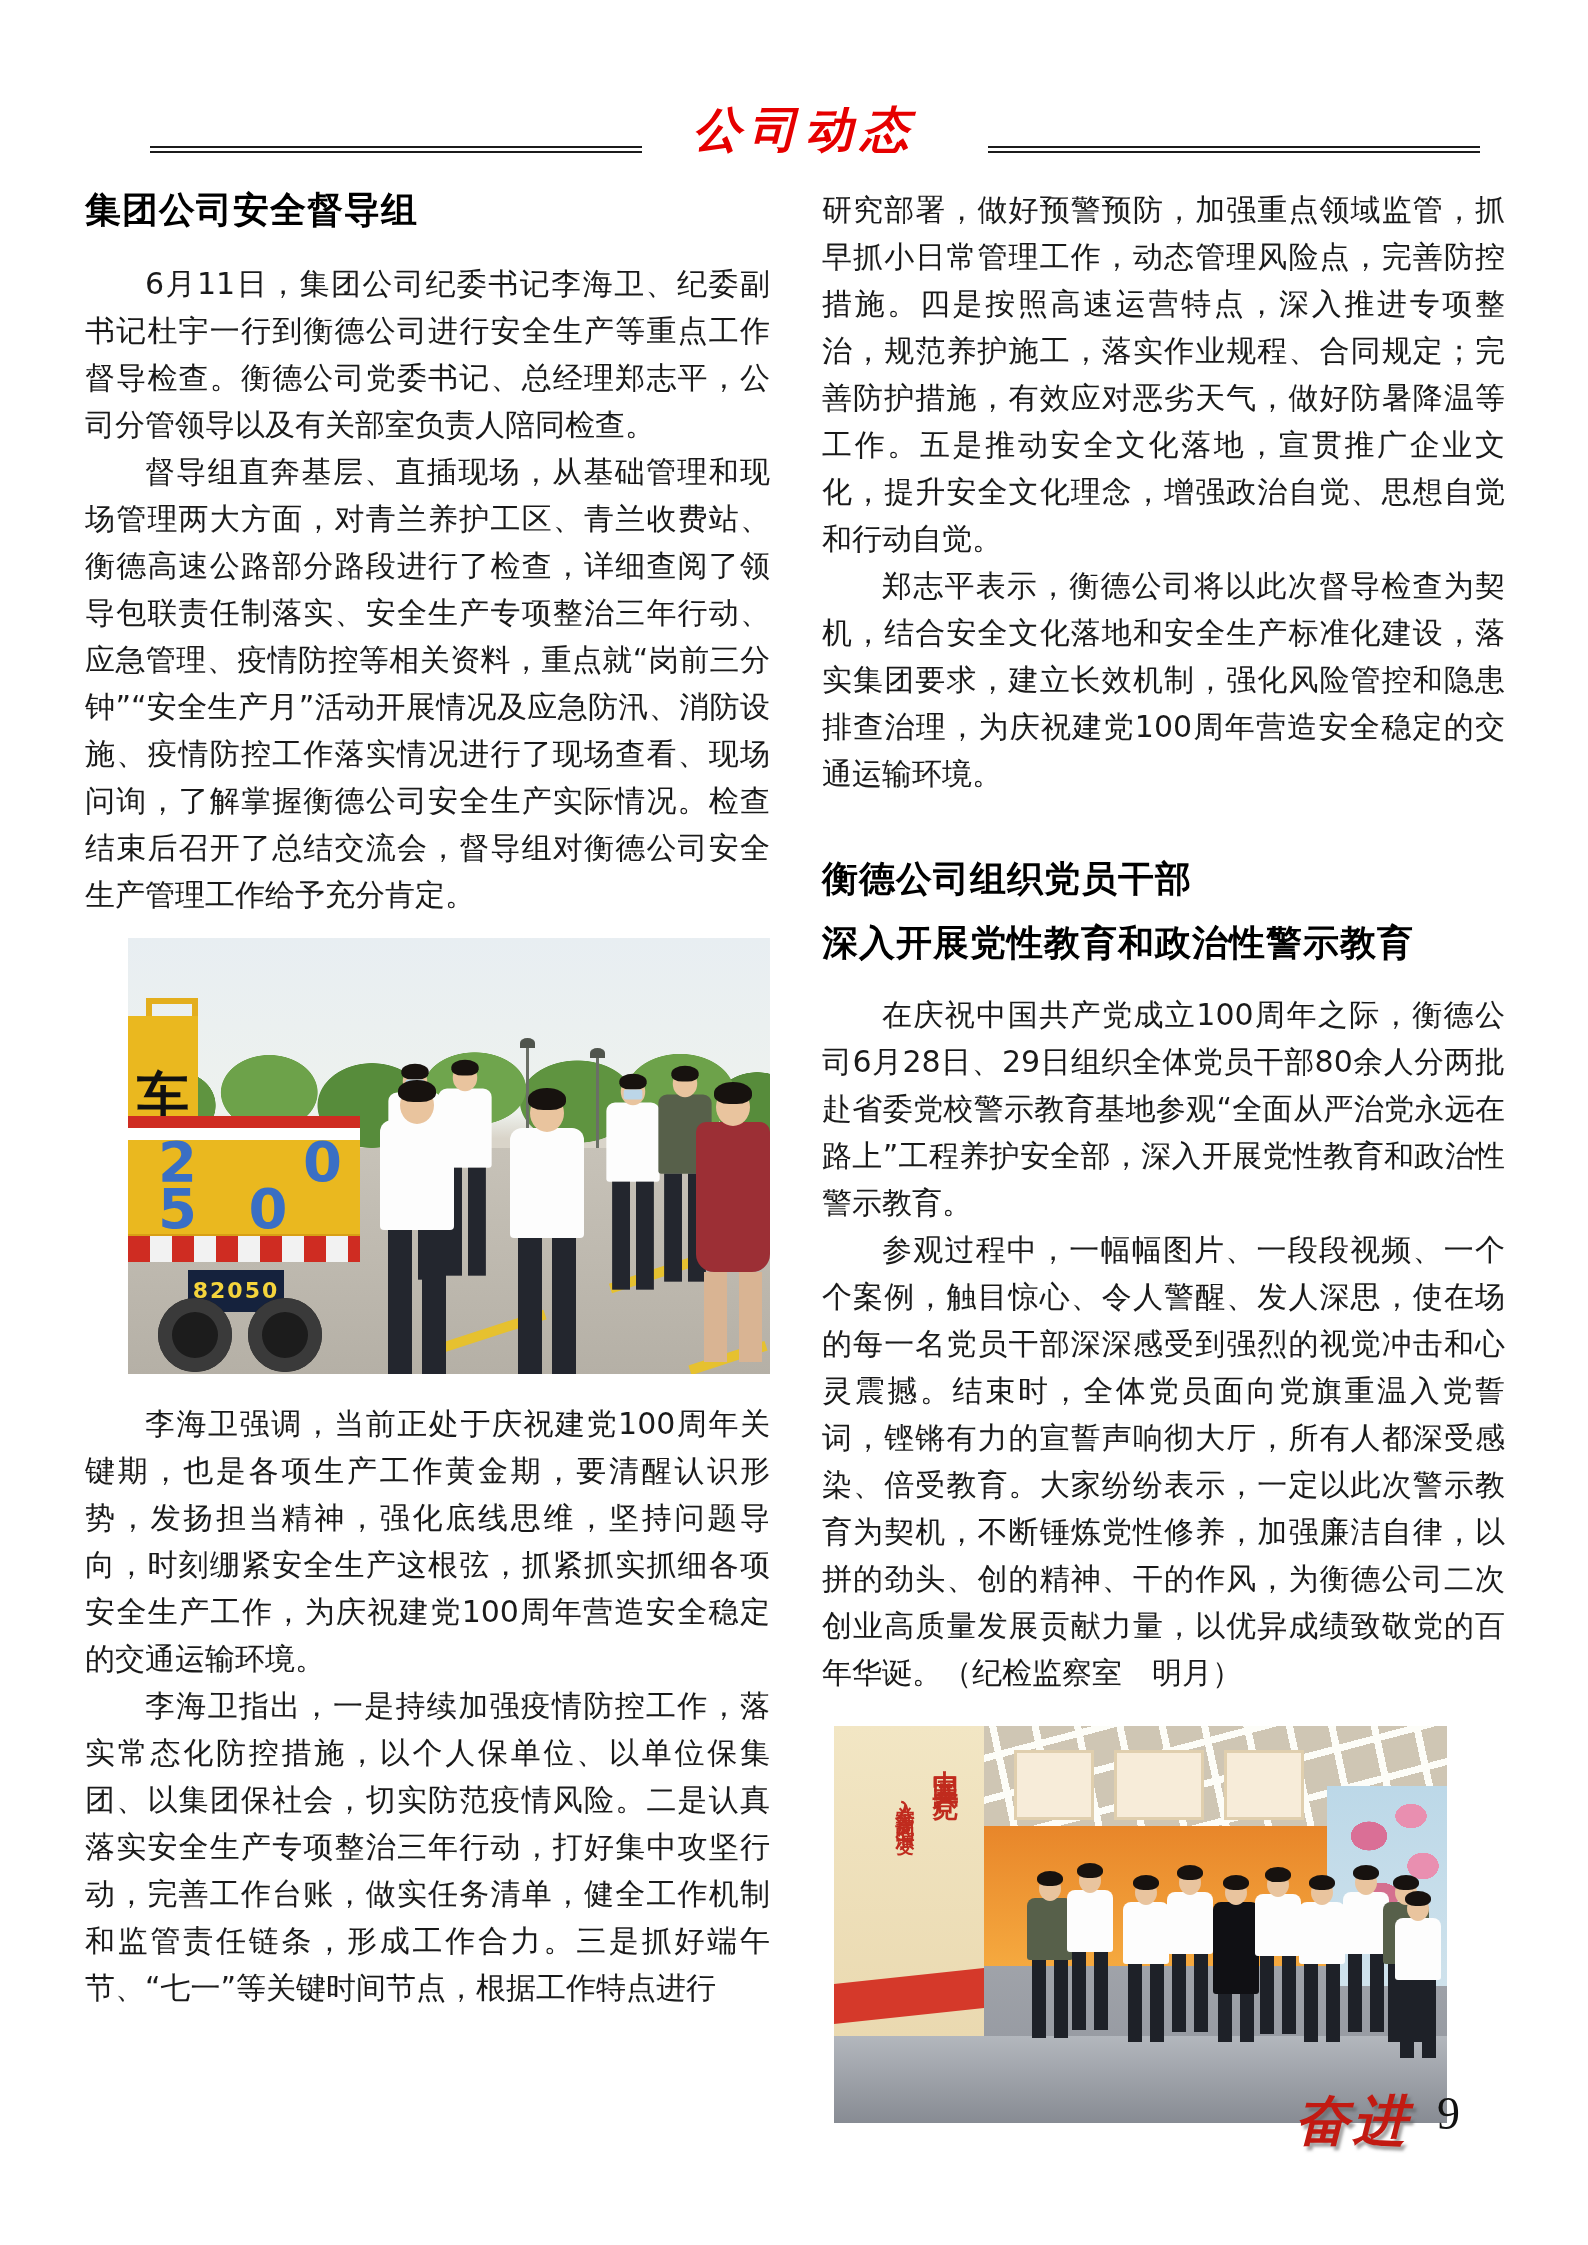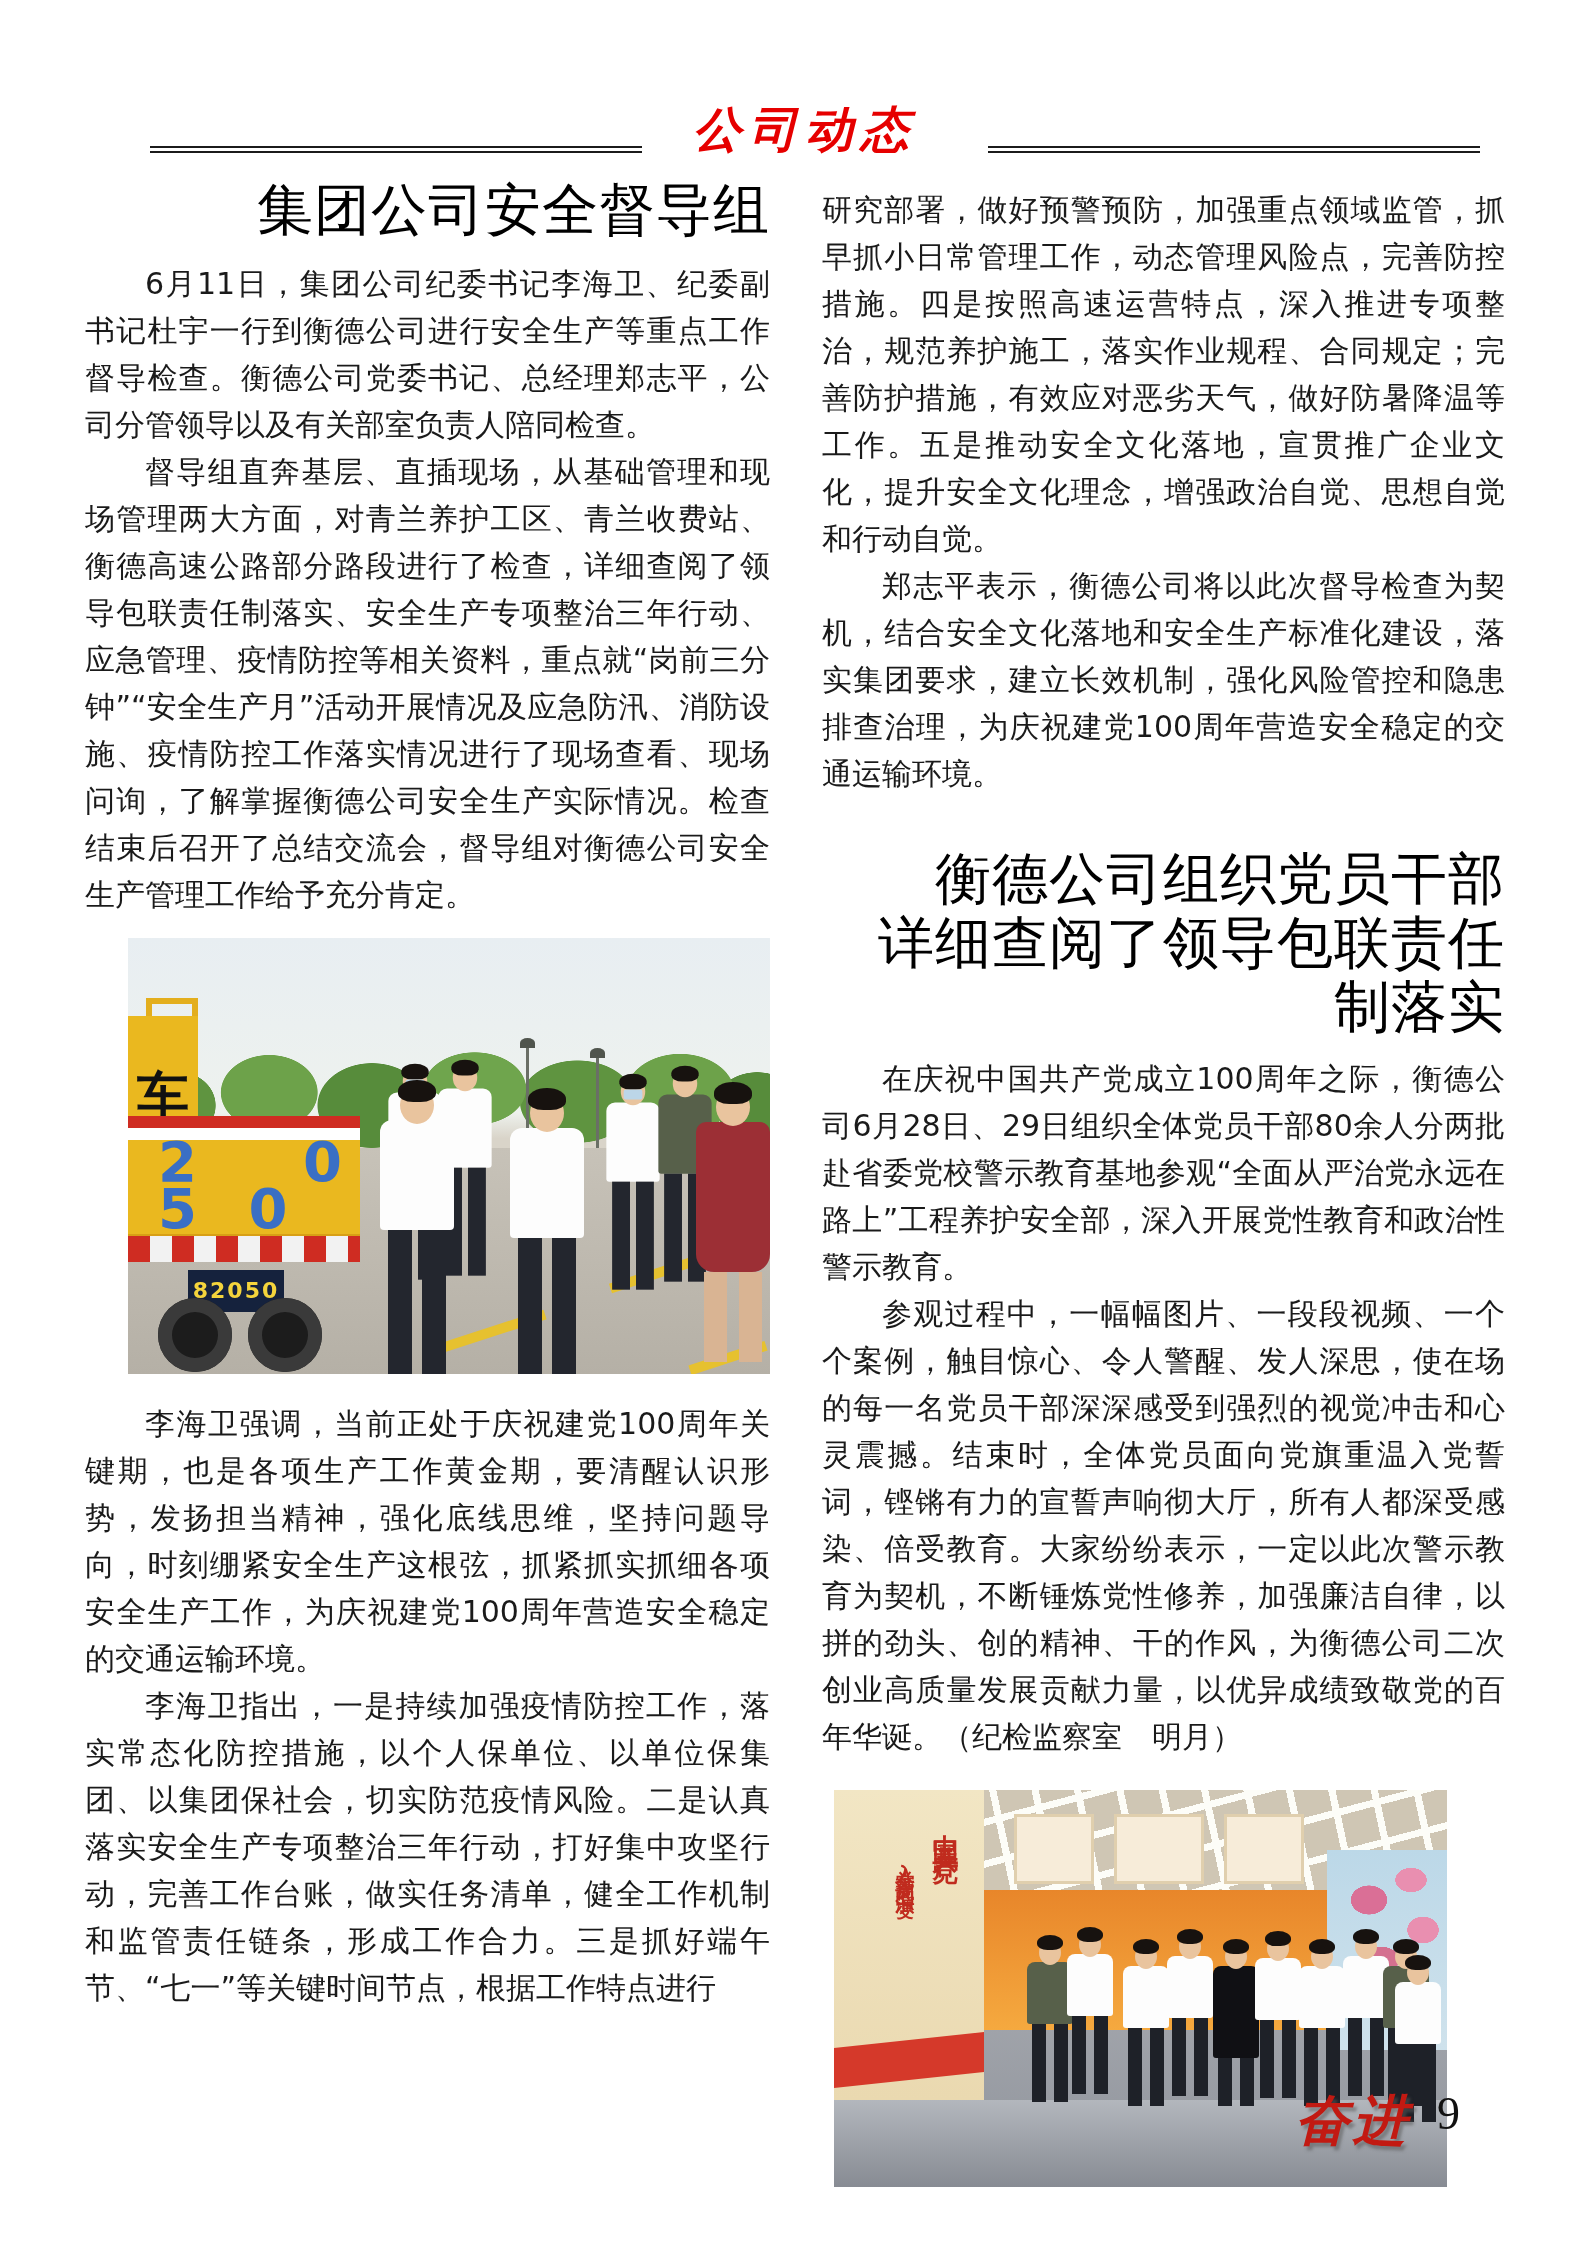--- a/index.html
+++ b/index.html
@@ -15,22 +15,22 @@
     font-style:italic;font-weight:bold;font-size:48px;letter-spacing:8px;color:#e60000;
   }
   .rule{position:absolute;top:146px;height:0;border-top:7px double #1b1b1b;}
   .rule-left{left:150px;width:492px;}
   .rule-right{left:988px;width:492px;}
   
   .col{position:absolute;width:685px;font-size:30px;line-height:47px;text-align:justify;}
   .col-left{left:85px;top:178px;}
   .col-right{left:822px;top:186px;width:683px;}
   .art-title{
-    font-family:"Liberation Serif","DejaVu Serif",serif;font-weight:normal;
-    font-size:56px;line-height:64px;text-align:right;color:#000;letter-spacing:1px;
+    font-family:"Liberation Serif","DejaVu Serif",serif;font-weight:bold;
+    font-size:36px;line-height:64px;text-align:left;color:#000;letter-spacing:1px;
   }
   .col-left .art-title{margin-bottom:18px;}
   p.body{margin:0;text-indent:2em;}
   .byline{margin:0;text-align:right;padding-right:55px;}
   .art2-title{margin-top:50px;margin-bottom:16px;}
   
   .photo1{
     position:relative;width:642px;height:436px;margin:20px 0 0 43px;overflow:hidden;
     background:linear-gradient(#e8eef2 0%,#eef2ee 40%,#d9d4c9 46%);
   }
@@ -214,21 +214,21 @@
     <p class="body" style="margin-top:26px">李海卫强调，当前正处于庆祝建党100周年关键期，也是各项生产工作黄金期，要清醒认识形势，发扬担当精神，强化底线思维，坚持问题导向，时刻绷紧安全生产这根弦，抓紧抓实抓细各项安全生产工作，为庆祝建党100周年营造安全稳定的交通运输环境。</p>
     <p class="body">李海卫指出，一是持续加强疫情防控工作，落实常态化防控措施，以个人保单位、以单位保集团、以集团保社会，切实防范疫情风险。二是认真落实安全生产专项整治三年行动，打好集中攻坚行动，完善工作台账，做实任务清单，健全工作机制和监管责任链条，形成工作合力。三是抓好端午节、“七一”等关键时间节点，根据工作特点进行</p>
   </div>
 
   <div class="col col-right">
     <p class="body" style="text-indent:0">研究部署，做好预警预防，加强重点领域监管，抓早抓小日常管理工作，动态管理风险点，完善防控措施。四是按照高速运营特点，深入推进专项整治，规范养护施工，落实作业规程、合同规定；完善防护措施，有效应对恶劣天气，做好防暑降温等工作。五是推动安全文化落地，宣贯推广企业文化，提升安全文化理念，增强政治自觉、思想自觉和行动自觉。</p>
     <p class="body">郑志平表示，衡德公司将以此次督导检查为契机，结合安全文化落地和安全生产标准化建设，落实集团要求，建立长效机制，强化风险管控和隐患排查治理，为庆祝建党100周年营造安全稳定的交通运输环境。</p>
 
     <div class="art-title art2-title">
       <div>衡德公司组织党员干部</div>
-      <div>详细查阅了领导包联责任制落实</div>
+      <div>深入开展党性教育和政治性警示教育</div>
     </div>
     <p class="body">在庆祝中国共产党成立100周年之际，衡德公司6月28日、29日组织全体党员干部80余人分两批赴省委党校警示教育基地参观“全面从严治党永远在路上”工程养护安全部，深入开展党性教育和政治性警示教育。</p>
     <p class="body">参观过程中，一幅幅图片、一段段视频、一个个案例，触目惊心、令人警醒、发人深思，使在场的每一名党员干部深深感受到强烈的视觉冲击和心灵震撼。结束时，全体党员面向党旗重温入党誓词，铿锵有力的宣誓声响彻大厅，所有人都深受感染、倍受教育。大家纷纷表示，一定以此次警示教育为契机，不断锤炼党性修养，加强廉洁自律，以拼的劲头、创的精神、干的作风，为衡德公司二次创业高质量发展贡献力量，以优异成绩致敬党的百年华诞。（纪检监察室　明月）</p>
 
     <div class="photo2">
       <div class="p2-ceiling"></div>
       <div class="p2-wallback"></div>
       <div class="p2-panel" style="left:180px;width:80px"></div>
       <div class="p2-panel" style="left:280px;width:90px"></div>
       <div class="p2-panel" style="left:390px;width:80px"></div>

